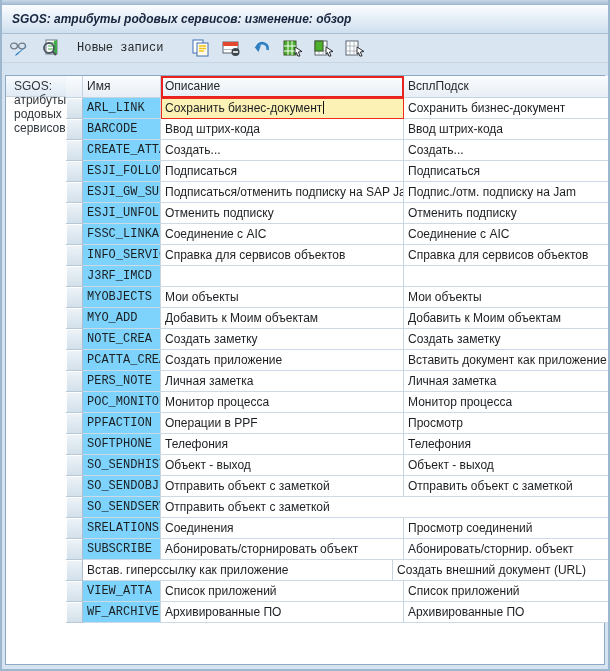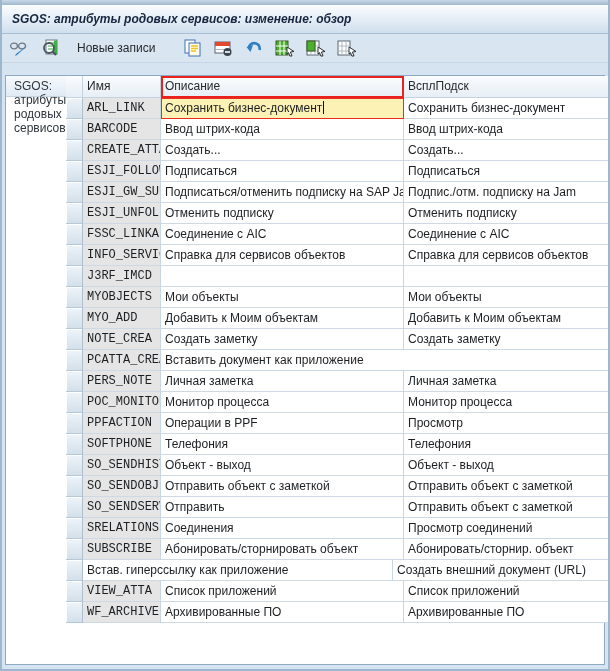--- a/index.html
+++ b/index.html
@@ -16,21 +16,21 @@
     background:linear-gradient(#fbfdff,#cfdfee);
     border-bottom:1px solid #a9bfd4;
     font-size:12px; font-weight:bold; font-style:italic; color:#16243d;
   }
   .toolbar {
     height:29px; background:#d9e5f1; border-bottom:1px solid #c6d6e5;
     display:flex; align-items:center; gap:7px; padding:0 6px;
   }
   .tb-btn {
     height:24px; min-width:24px; display:flex; align-items:center; justify-content:center;
-    border:1px solid transparent; border-radius:2px; cursor:default;
+    border:1px solid transparent; border-radius:2px; cursor:default;font-family:Liberation Mono, monospace;
   }
   .tb-text-btn { font-size:12px; color:#26292c; padding:0 6px; }
   .tb-sep { width:4px; }
   
   .container {
     margin:12px 3px 0 3px; height:590px;
     border:1px solid #8fa9c4; background:#fff;
     display:flex; flex-direction:row;
   }
   .group-header {
@@ -55,21 +55,21 @@
   .row { display:flex; height:21px; flex:0 0 21px; }
   .cell {
     border-right:1px solid #c8d6e2; border-bottom:1px solid #cdd9e4;
     font-size:12px; padding:3px 4px 0 4px; white-space:nowrap; overflow:hidden; color:#1c1f22;
   }
   .sel-cell {
     background:linear-gradient(#eef4f9,#d3e0ea);
     border-right:1px solid #aebfcf; border-bottom:1px solid #b7c8d6;
     box-shadow:inset 1px 1px 0 #fff;
   }
-  .name-cell { background:#e5e5e5; font-family:"Liberation Mono","DejaVu Sans Mono",monospace; font-size:12px; }
+  .name-cell { background:#7dd3fc; font-family:"Liberation Mono","DejaVu Sans Mono",monospace; font-size:12px; }
   .txt-cell { background:#fff; }
   .edit-cell { background:#fdf2b6; border:1px solid #ef2a1f; padding:2px 3px 0 3px; }
   .caret { display:inline-block; width:1px; height:13px; background:#101010; vertical-align:-2px; margin-left:1px; }
   
   .vscroll { flex:1; display:flex; flex-direction:column; align-items:center; border-left:0; background:#f3f8fc; }
   .cfg-cell {
     width:100%; height:22px; flex:0 0 22px; display:flex; align-items:center; justify-content:center;
     background:linear-gradient(#fafcfe,#e7eef5); border-bottom:1px solid #c3d3e0;
   }
   .sb-btn {
@@ -288,20 +288,21 @@
   <div class="row">
     <div class="cell c-sel sel-cell"></div>
     <div class="cell c-name name-cell">NOTE_CREA</div>
     <div class="cell c-desc txt-cell">Создать заметку</div>
     <div class="cell c-tip txt-cell">Создать заметку</div>
   </div>
 
   <div class="row">
     <div class="cell c-sel sel-cell"></div>
     <div class="cell c-name name-cell">PCATTA_CREA</div>
+    <div class="cell c-desc txt-cell">Создать приложение</div>
     <div class="cell c-tip txt-cell">Вставить документ как приложение</div>
   </div>
 
   <div class="row">
     <div class="cell c-sel sel-cell"></div>
     <div class="cell c-name name-cell">PERS_NOTE</div>
     <div class="cell c-desc txt-cell">Личная заметка</div>
     <div class="cell c-tip txt-cell">Личная заметка</div>
   </div>
 
@@ -336,21 +337,20 @@
   <div class="row">
     <div class="cell c-sel sel-cell"></div>
     <div class="cell c-name name-cell">SO_SENDOBJ</div>
     <div class="cell c-desc txt-cell">Отправить объект с заметкой</div>
     <div class="cell c-tip txt-cell">Отправить объект с заметкой</div>
   </div>
 
   <div class="row">
     <div class="cell c-sel sel-cell"></div>
     <div class="cell c-name name-cell">SO_SENDSERV</div>
-    <div class="cell c-desc txt-cell">Отправить</div>
     <div class="cell c-tip txt-cell">Отправить объект с заметкой</div>
   </div>
 
   <div class="row">
     <div class="cell c-sel sel-cell"></div>
     <div class="cell c-name name-cell">SRELATIONS</div>
     <div class="cell c-desc txt-cell">Соединения</div>
     <div class="cell c-tip txt-cell">Просмотр соединений</div>
   </div>
 

